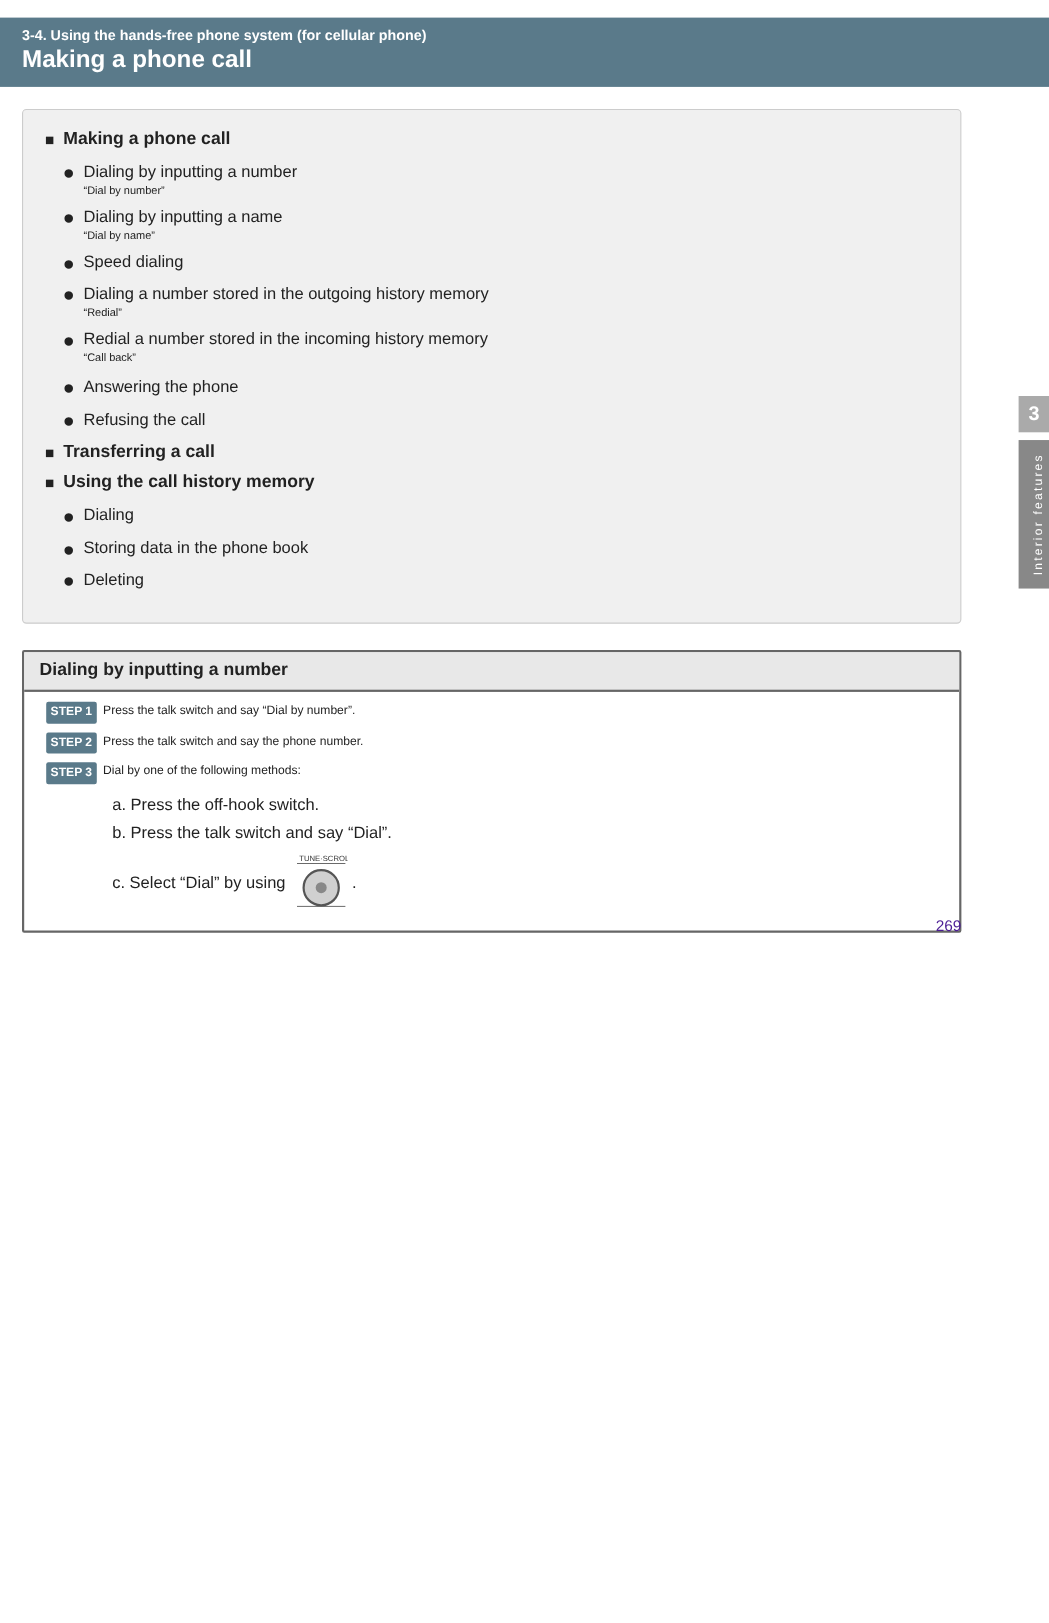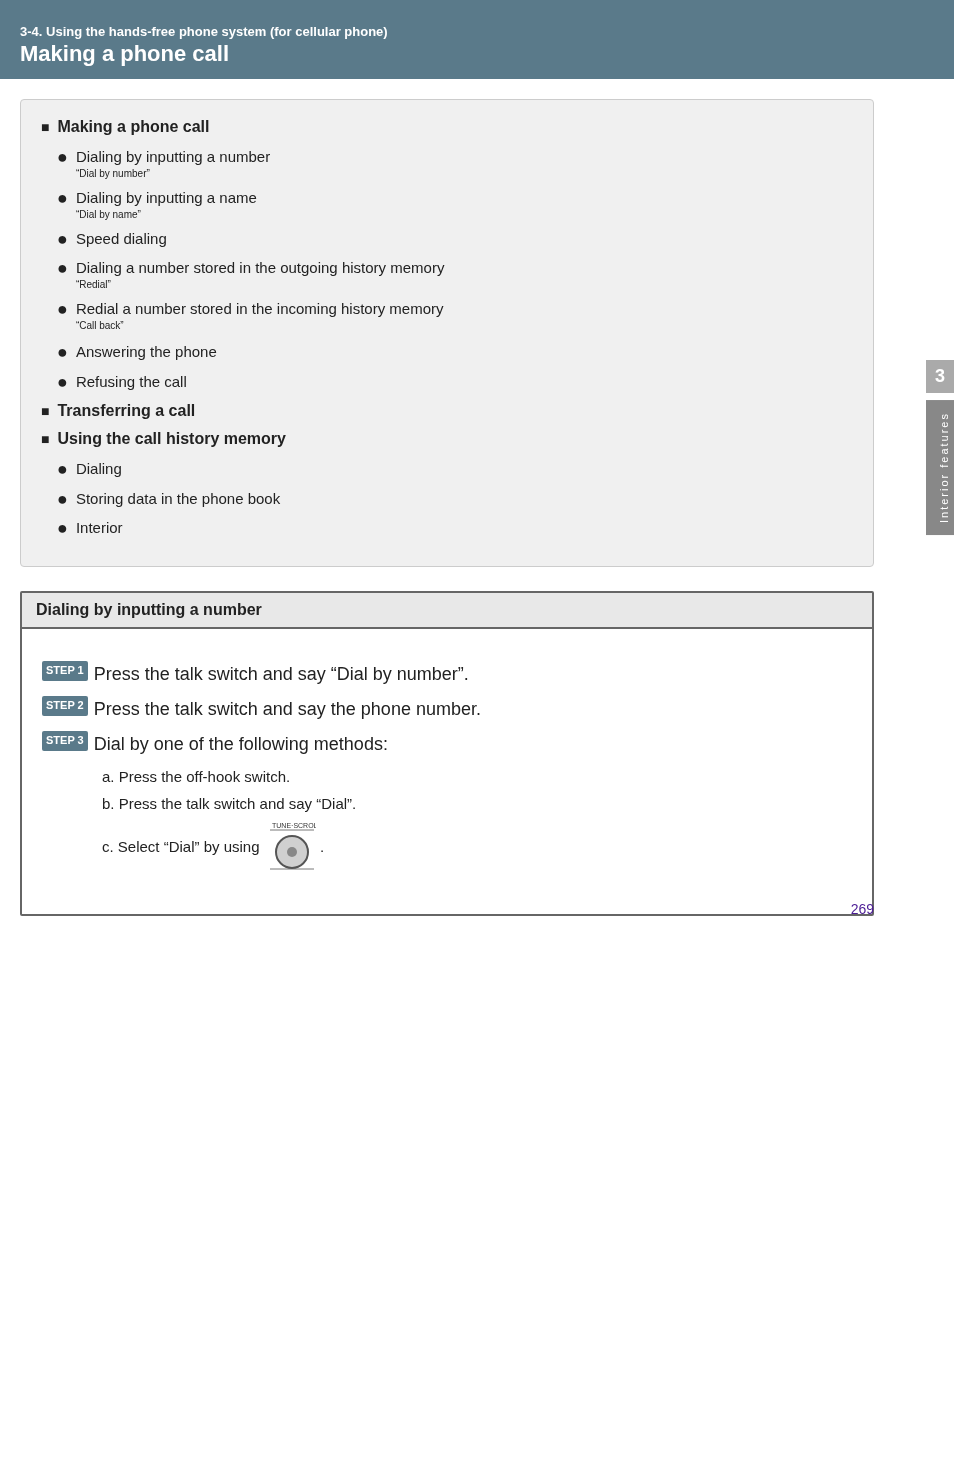--- a/index.html
+++ b/index.html
@@ -9,21 +9,22 @@
       background: #fff;
       color: #222;
       width: 954px;
       min-height: 1475px;
       position: relative;
     }
 
     
     .page-header {
       background: #5a7a8a;
-      padding: 24px 20px 12px 20px;
+      padding: 8px 20px 12px 20px;
+      margin-top: 16px;
     }
     .page-header .subtitle {
       color: #fff;
       font-size: 13px;
       font-weight: bold;
       margin-bottom: 2px;
     }
     .page-header .title {
       color: #fff;
       font-size: 22px;
@@ -98,21 +99,21 @@
       margin-right: 60px;
     }
     .section-box-header {
       background: #e8e8e8;
       border-bottom: 2px solid #666;
       padding: 8px 14px;
       font-weight: bold;
       font-size: 16px;
     }
     .section-box-body {
-      padding: 32px 20px;
+      padding: 9px 20px;
     }
 
     
     .step-row {
       display: flex;
       align-items: flex-start;
       margin-bottom: 8px;
     }
     .step-badge {
       background: #5a7a8a;
@@ -121,21 +122,21 @@
       font-weight: bold;
       padding: 2px 4px;
       border-radius: 2px;
       margin-right: 6px;
       flex-shrink: 0;
       min-width: 44px;
       text-align: center;
       line-height: 1.4;
     }
     .step-text {
-      font-size: 18px;
+      font-size: 11px;
       line-height: 1.5;
     }
 
     .sub-steps {
       margin-left: 60px;
       margin-top: 4px;
     }
     .sub-step {
       margin-bottom: 4px;
       font-size: 15px;
@@ -263,21 +264,21 @@
         <div class="toc-item">
           <span class="bullet">●</span>
           <div class="item-text">Dialing</div>
         </div>
         <div class="toc-item">
           <span class="bullet">●</span>
           <div class="item-text">Storing data in the phone book</div>
         </div>
         <div class="toc-item">
           <span class="bullet">●</span>
-          <div class="item-text">Interior</div>
+          <div class="item-text">Deleting</div>
         </div>
       </div>
     </div>
 
   </div>
 
   <div class="section-box">
     <div class="section-box-header">Dialing by inputting a number</div>
     <div class="section-box-body">
 

